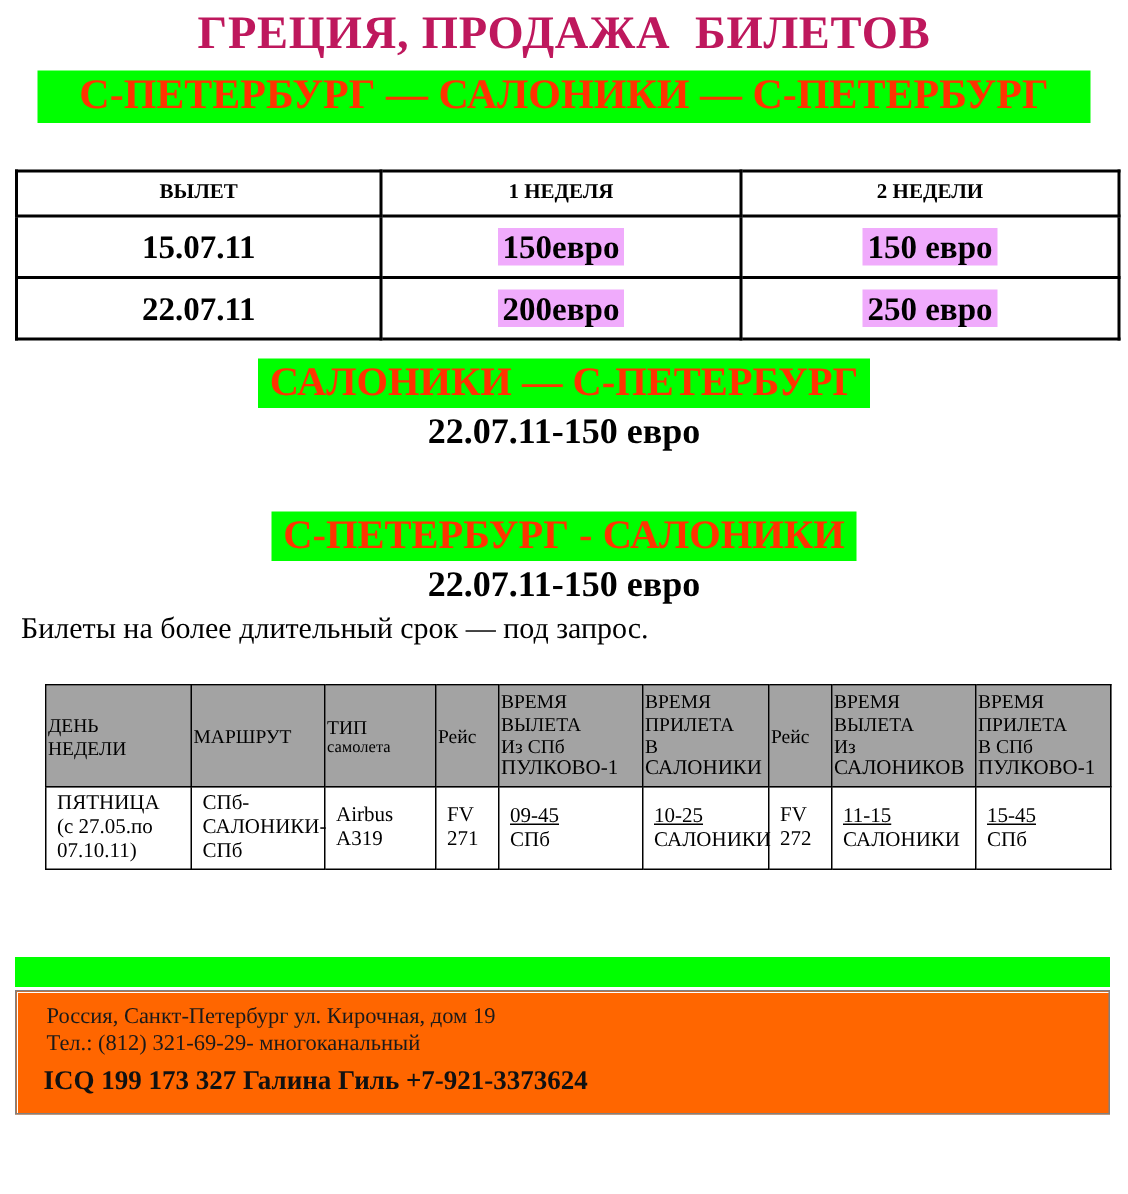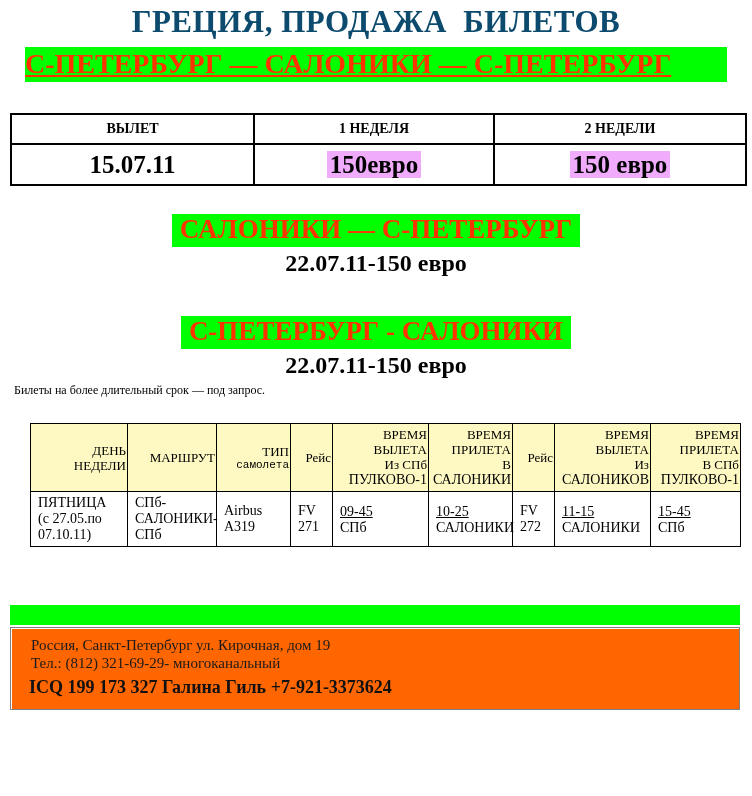--- a/index.html
+++ b/index.html
@@ -8,35 +8,35 @@
     font-family: "Liberation Serif", serif;
     color: #000000;
     overflow: hidden;
   }
 
   
   .page-title {
     text-align: center;
     font-size: 31px;
     font-weight: bold;
-    color: #0c4a6e;
+    color: #be185d;
     margin: 4px 0 7px 0;
     white-space: pre;
     letter-spacing: 0.5px;
   }
 
   
   .main-banner {
     margin: 0 25px 0 25px;
     background: #00FF00;
     color: #FF3300;
     font-size: 28px;
     font-weight: bold;
+    text-align: center;
     padding: 1px 0 2px 0;
-    text-decoration: underline;
   }
   .center-wrap { text-align: center; }
   .section-banner {
     display: inline-block;
     background: #00FF00;
     color: #FF3300;
     font-size: 27px;
     font-weight: bold;
     padding: 0 8px 2px 8px;
   }
@@ -52,70 +52,70 @@
     border: 2px solid #000000;
     text-align: center;
   }
   .price-table th {
     font-size: 14px;
     font-weight: bold;
     padding: 4px 6px;
     height: 20px;
   }
   .price-table td {
-    font-size: 25px;
+    font-size: 22px;
     font-weight: bold;
     padding: 3px 6px;
     height: 33px;
     margin-top: 23px;
   }
   .hl { background: #f0abfc; padding: 0 3px; }
 
   
-  .sec-saloniki { margin-top: 28px; }
+  .sec-saloniki { margin-top: 12px; }
   .sec-spb { margin-top: 39px; }
   .price-line {
     text-align: center;
     font-size: 24px;
     font-weight: bold;
     margin: 3px 0;
   }
   .note-line {
-    font-size: 12px;
+    font-size: 20px;
     margin: 4px 0 0 14px;
   }
 
   
   .sched-table {
     border-collapse: collapse;
     margin: 25px 0 0 30px;
     width: 702px;
     table-layout: fixed;
   }
   .sched-table th, .sched-table td {
     border: 1.5px solid #000000;
     vertical-align: middle;
   }
   .sched-table th {
-    background: #fef9c3;
+    background: #a3a3a3;
     font-weight: normal;
     font-size: 13px;
-    text-align: right;
+    text-align: left;
     padding: 3px 1px;
     height: 58px;
   }
   .sched-table td {
     font-size: 14px;
     text-align: left;
     padding: 3px 3px 3px 7px;
     height: 46px;
   }
   .hdr-line { line-height: 15px; }
   .hdr-bold { font-weight: normal; font-size: 14px; line-height: 16px; }
-  .hdr-small { font-size: 11px; line-height: 13px; font-family: Liberation Mono, monospace; }
+  .hdr-small { font-size: 11px; line-height: 13px; }
   .cell-line { line-height: 16px; }
   .time-underline { text-decoration: underline; line-height: 17px; }
 
   
   .footer-green-bar {
     margin: 58px 0 2px 10px;
     width: 730px;
     height: 20px;
     background: #00FF00;
   }
@@ -158,20 +158,25 @@
       <th>ВЫЛЕТ</th>
       <th>1 НЕДЕЛЯ</th>
       <th>2 НЕДЕЛИ</th>
     </tr>
   </thead>
   <tbody>
     <tr>
       <td>15.07.11</td>
       <td><span class="hl">150евро</span></td>
       <td><span class="hl">150 евро</span></td>
+    </tr>
+    <tr>
+      <td>22.07.11</td>
+      <td><span class="hl">200евро</span></td>
+      <td><span class="hl">250 евро</span></td>
     </tr>
   </tbody>
 </table>
 
 <div class="center-wrap sec-saloniki">
   <div class="section-banner">САЛОНИКИ — С-ПЕТЕРБУРГ</div>
   <div class="price-line">22.07.11-150 евро</div>
 </div>
 
 <div class="center-wrap sec-spb">

